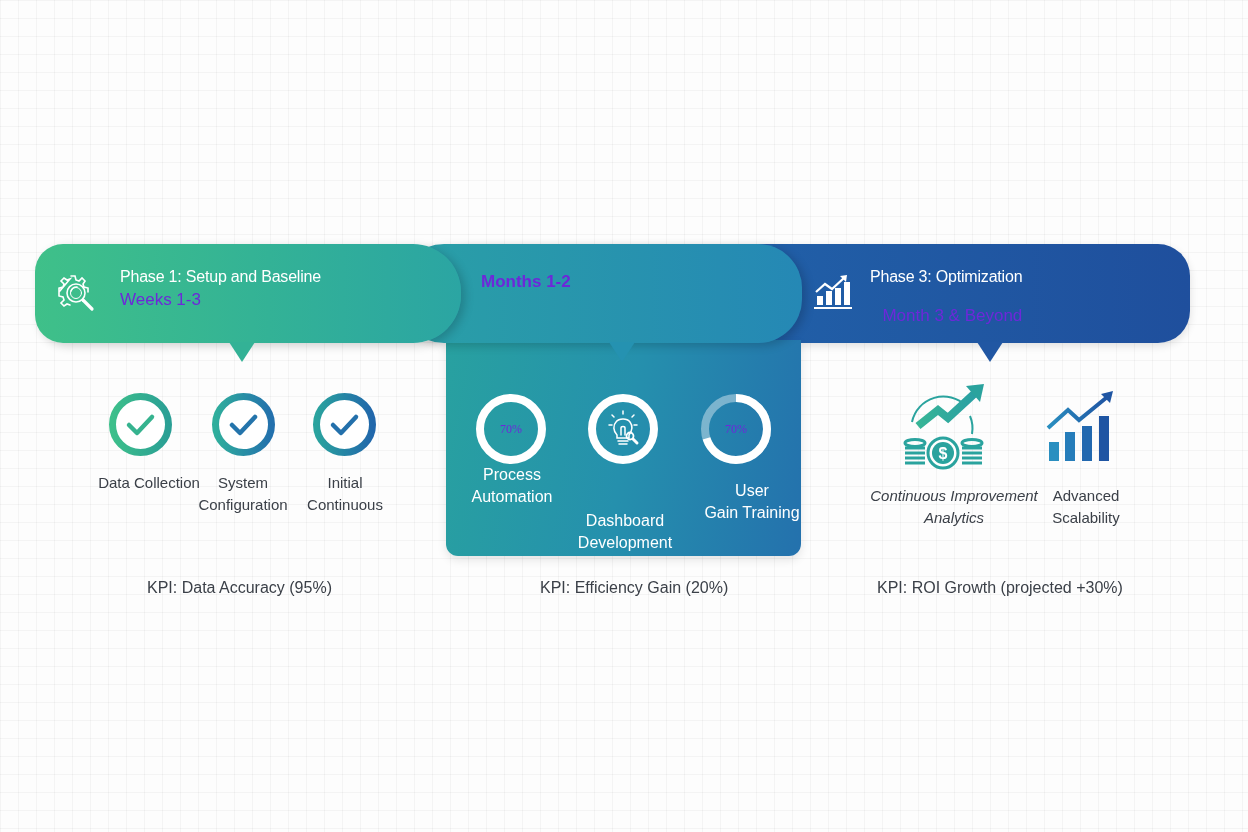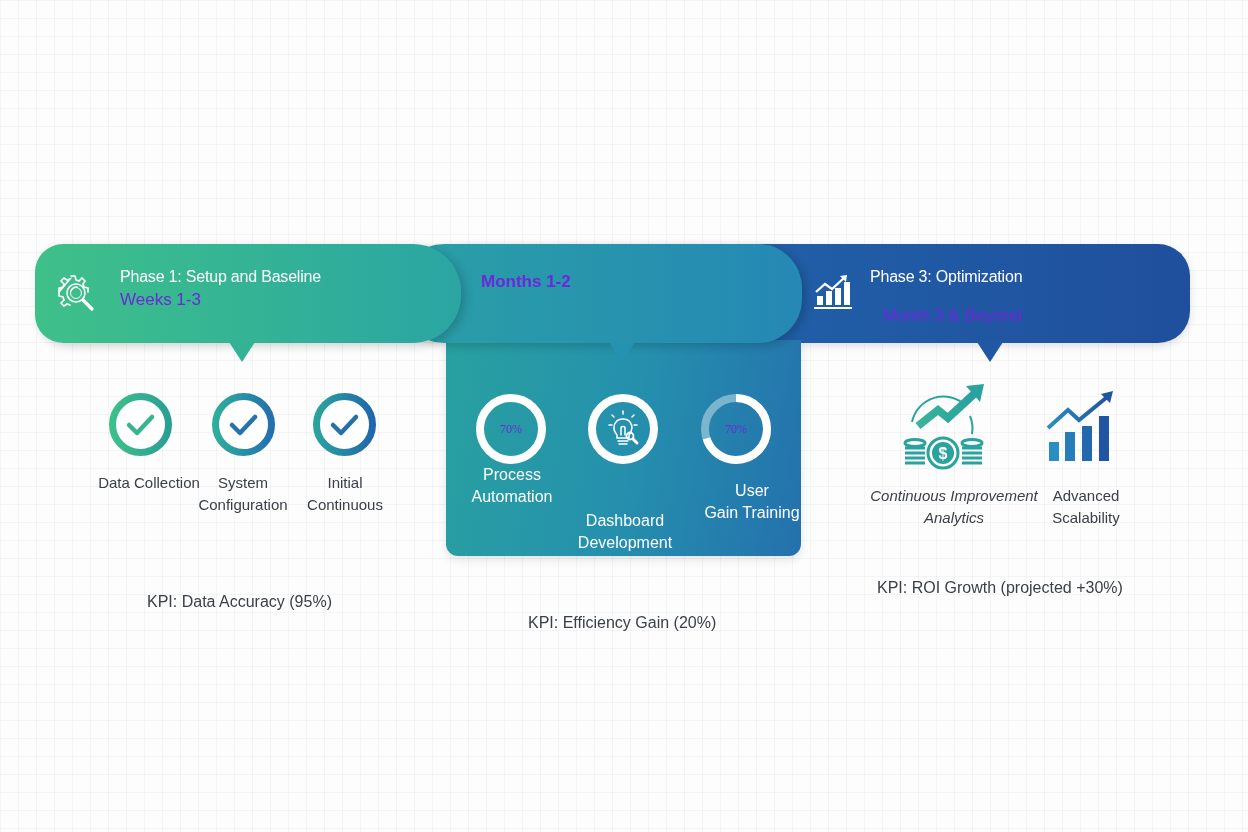--- a/index.html
+++ b/index.html
@@ -253,15 +253,15 @@
 
 <div class="abs milestone-label" style="left:866px; top:485px; width:176px;font-style:italic;">
   <div>Continuous Improvement</div>
   <div>Analytics</div>
 </div>
 <div class="abs milestone-label" style="left:1046px; top:485px; width:80px;">
   <div>Advanced</div>
   <div>Scalability</div>
 </div>
 
-<div class="abs kpi" style="left:147px; top:579px;margin-top:14px;">KPI: Data Accuracy (95%)</div>
-<div class="abs kpi" style="left:528px; top:579px;margin-top:35px;">KPI: Efficiency Gain (20%)</div>
+<div class="abs kpi" style="left:147px; top:579px;">KPI: Data Accuracy (95%)</div>
+<div class="abs kpi" style="left:540px; top:579px;">KPI: Efficiency Gain (20%)</div>
 <div class="abs kpi" style="left:877px; top:579px;text-align:right;">KPI: ROI Growth (projected +30%)</div>
 
 </body></html>

